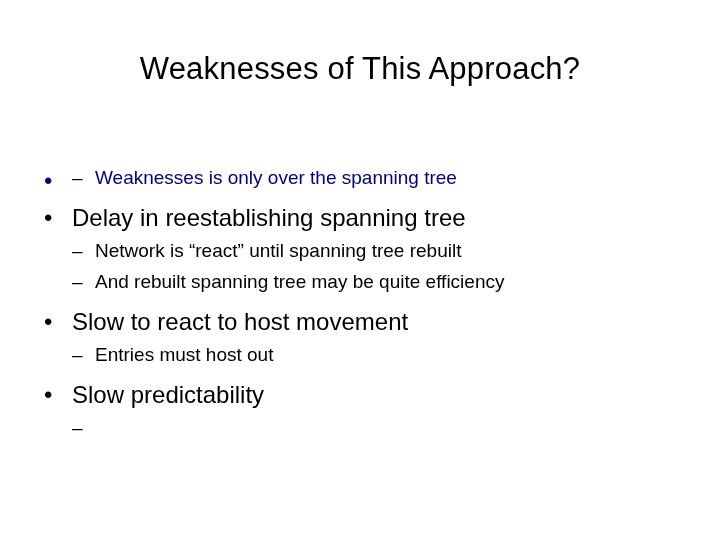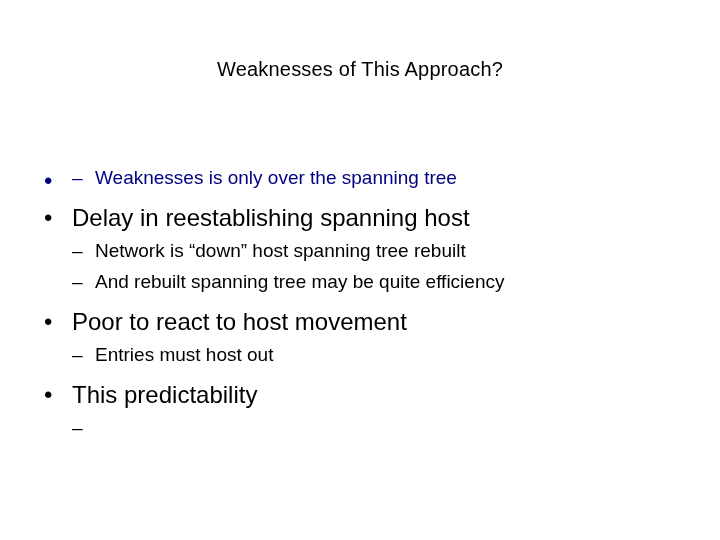--- a/index.html
+++ b/index.html
@@ -19,21 +19,21 @@
     overflow: hidden;
   }
 
   
   .slide-title {
     position: absolute;
     left: 0;
     top: 50px;
     width: 720px;
     text-align: center;
-    font-size: 20px;
+    font-size: 31px;
     font-weight: 400;
     line-height: 38px;
     color: #000000;
     letter-spacing: 0.2px;
     white-space: nowrap;
   }
 
   
   .slide-body {
     position: absolute;
@@ -104,51 +104,51 @@
         <span class="marker">–</span>
         <span>Weaknesses is only over the spanning tree</span>
       </div>
     </div>
 
     <div class="group-gap"></div>
 
     <div class="bullet-group">
       <div class="lvl1">
         <span class="marker">•</span>
-        <span>Delay in reestablishing spanning host</span>
+        <span>Delay in reestablishing spanning tree</span>
       </div>
       <div class="lvl2">
         <span class="marker">–</span>
-        <span>Network is “down” host spanning tree rebuilt</span>
+        <span>Network is “react” until spanning tree rebuilt</span>
       </div>
       <div class="lvl2">
         <span class="marker">–</span>
         <span>And rebuilt spanning tree may be quite efficiency</span>
       </div>
     </div>
 
     <div class="group-gap"></div>
 
     <div class="bullet-group">
       <div class="lvl1">
         <span class="marker">•</span>
-        <span>Poor to react to host movement</span>
+        <span>Slow to react to host movement</span>
       </div>
       <div class="lvl2">
         <span class="marker">–</span>
         <span>Entries must host out</span>
       </div>
     </div>
 
     <div class="group-gap"></div>
 
     <div class="bullet-group">
       <div class="lvl1">
         <span class="marker">•</span>
-        <span>This predictability</span>
+        <span>Slow predictability</span>
       </div>
       <div class="lvl2">
         <span class="marker">–</span>
       </div>
     </div>
 
   </div>
 </div>
 
 </body></html>

